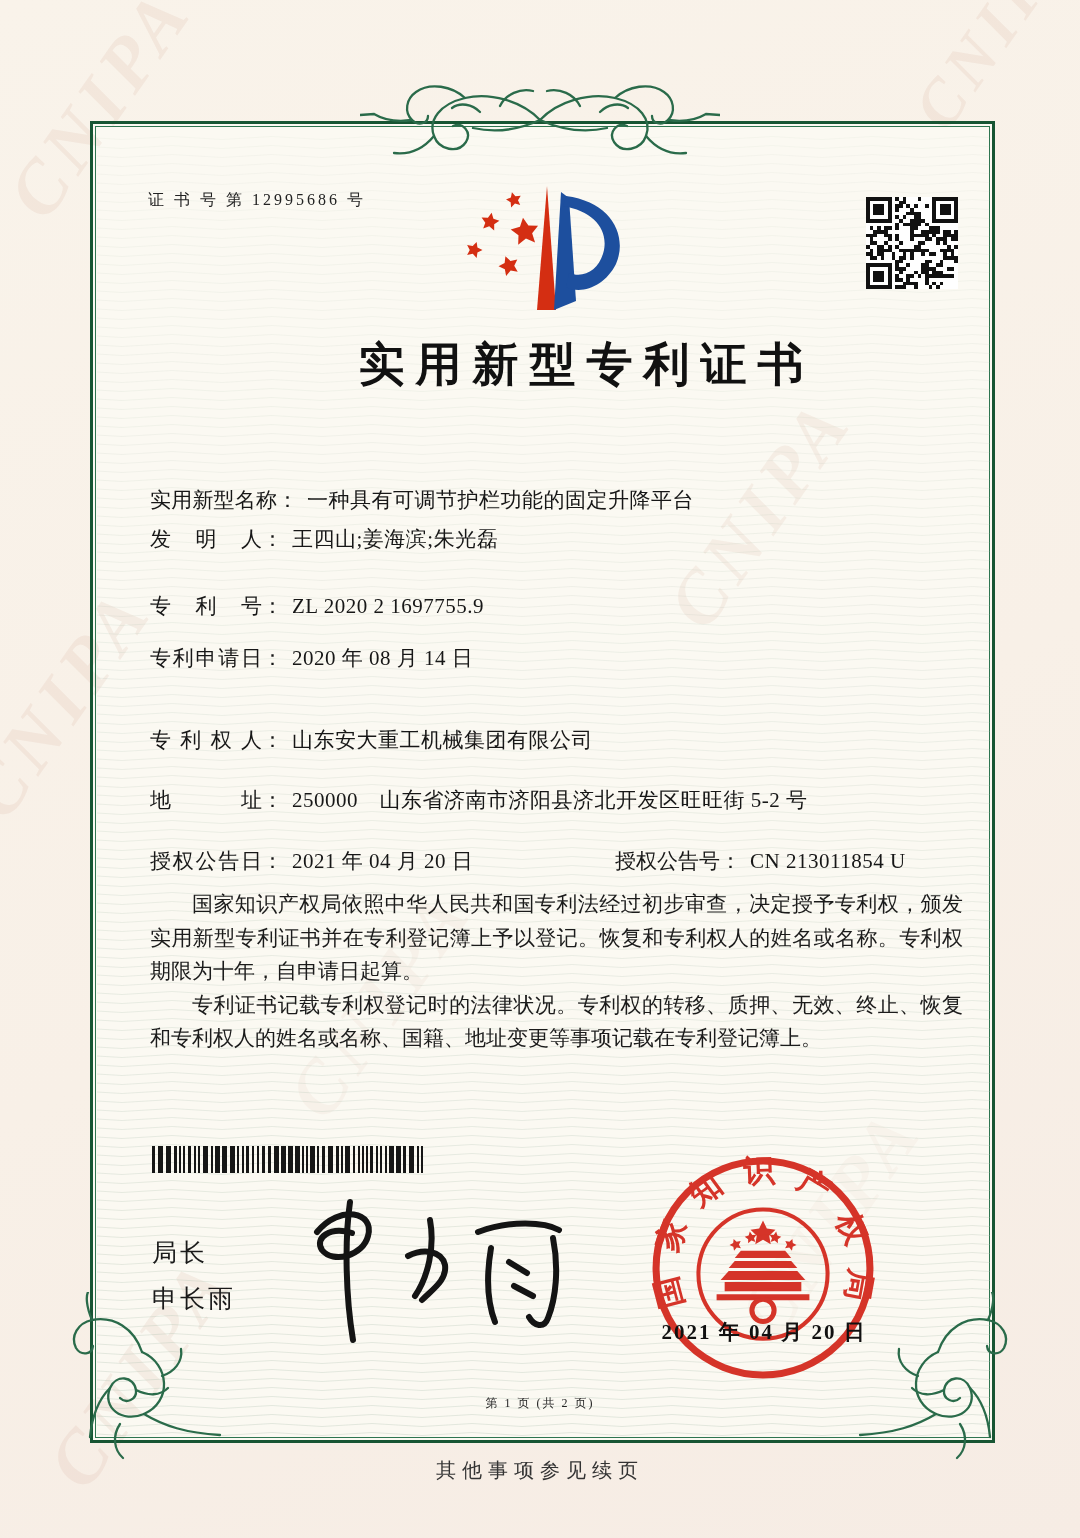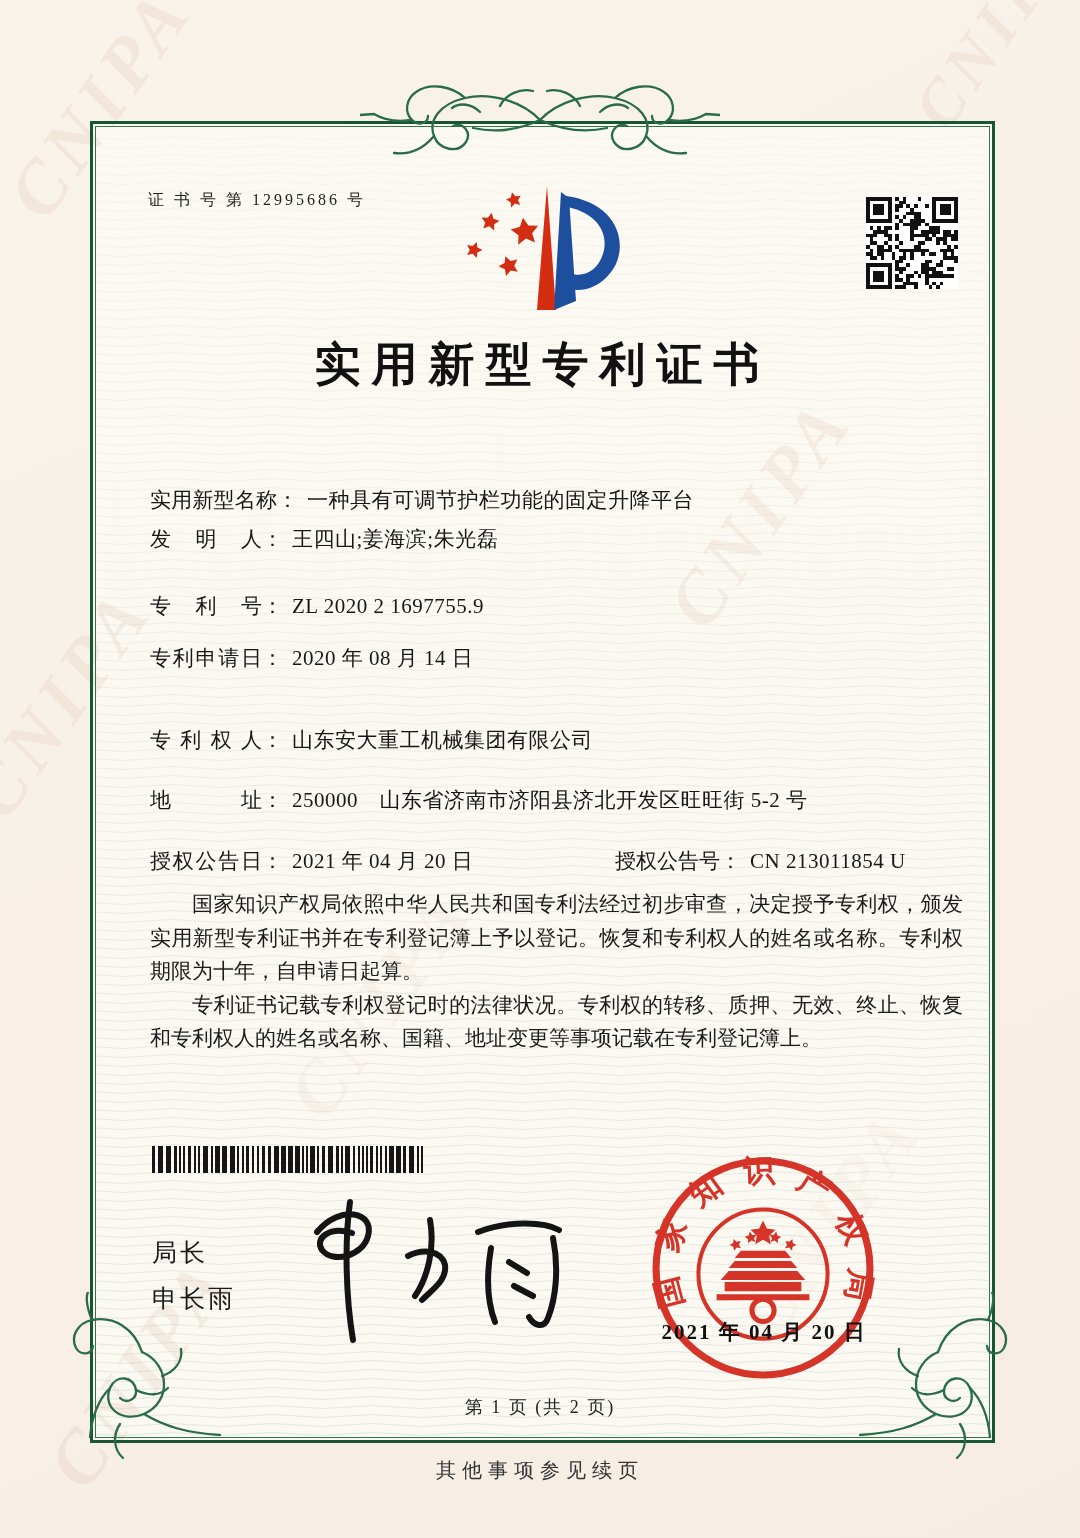--- a/index.html
+++ b/index.html
@@ -19,40 +19,40 @@
   .waves{position:absolute;inset:4px;width:893px;height:1310px;z-index:1;}
   .orn{z-index:3;pointer-events:none;}
   .orn svg{display:block;}
   .orn-br{transform:scaleX(-1);}
   
   .content{z-index:4;}
   .cert-no{left:148px;top:190px;font-size:16px;letter-spacing:3px;color:#222;z-index:4;}
   .logo{left:452px;top:180px;z-index:4;}
   .qr{left:866px;top:197px;z-index:4;}
   .title{left:90px;top:334px;width:905px;text-align:center;font-size:46px;font-weight:bold;
-         letter-spacing:11px;color:#111;z-index:4;}
+         letter-spacing:11px;color:#111;z-index:4;padding-left:44px;}
   .row{left:150px;width:815px;font-size:21px;color:#171717;z-index:4;white-space:nowrap;}
   .lab{display:inline-block;text-align:justify;text-align-last:justify;width:112px;
        vertical-align:bottom;}
   .lab.w6{width:127px;}
   .colon{margin-right:9px;}
   .val{letter-spacing:0.5px;}
   .row2lab{display:inline-block;}
   .grant-no{position:absolute;left:429px;top:0;margin-left:36px;}
   .paras{left:150px;top:888px;width:813px;font-size:21px;line-height:33.5px;color:#1b1b1b;
          text-align:justify;z-index:4;}
   .paras p{margin:0;text-indent:2em;}
   .barcode{left:150px;top:1146px;z-index:4;}
   .chief{left:152px;font-size:25px;font-weight:normal;color:#1a1a1a;z-index:4;
          font-family:"Liberation Sans","DejaVu Sans",sans-serif;letter-spacing:3px;}
   .sig{left:295px;top:1192px;z-index:5;}
   .seal{left:648px;top:1153px;z-index:4;}
   .seal-date{left:655px;top:1318px;width:218px;text-align:center;font-size:21px;color:#111;
              letter-spacing:2px;z-index:6;font-weight:bold;}
-  .page-ind{left:0;top:1395px;width:1080px;text-align:center;font-size:18px;color:#222;
+  .page-ind{left:0;top:1395px;width:1080px;text-align:center;font-size:12px;color:#222;
             letter-spacing:2px;z-index:4;}
   .cont-note{left:0;top:1457px;width:1080px;text-align:center;font-size:20px;color:#333;
              letter-spacing:6px;z-index:4;}
 </style>
 </head>
 <body>
 
 <svg width="0" height="0" style="position:absolute" aria-hidden="true">
   <defs>
     <path id="star" d="M0,-10 L2.94,-4.05 L9.51,-3.09 L4.76,1.55 L5.88,8.09 L0,4.6 L-5.88,8.09 L-4.76,1.55 L-9.51,-3.09 L-2.94,-4.05 Z"></path>

